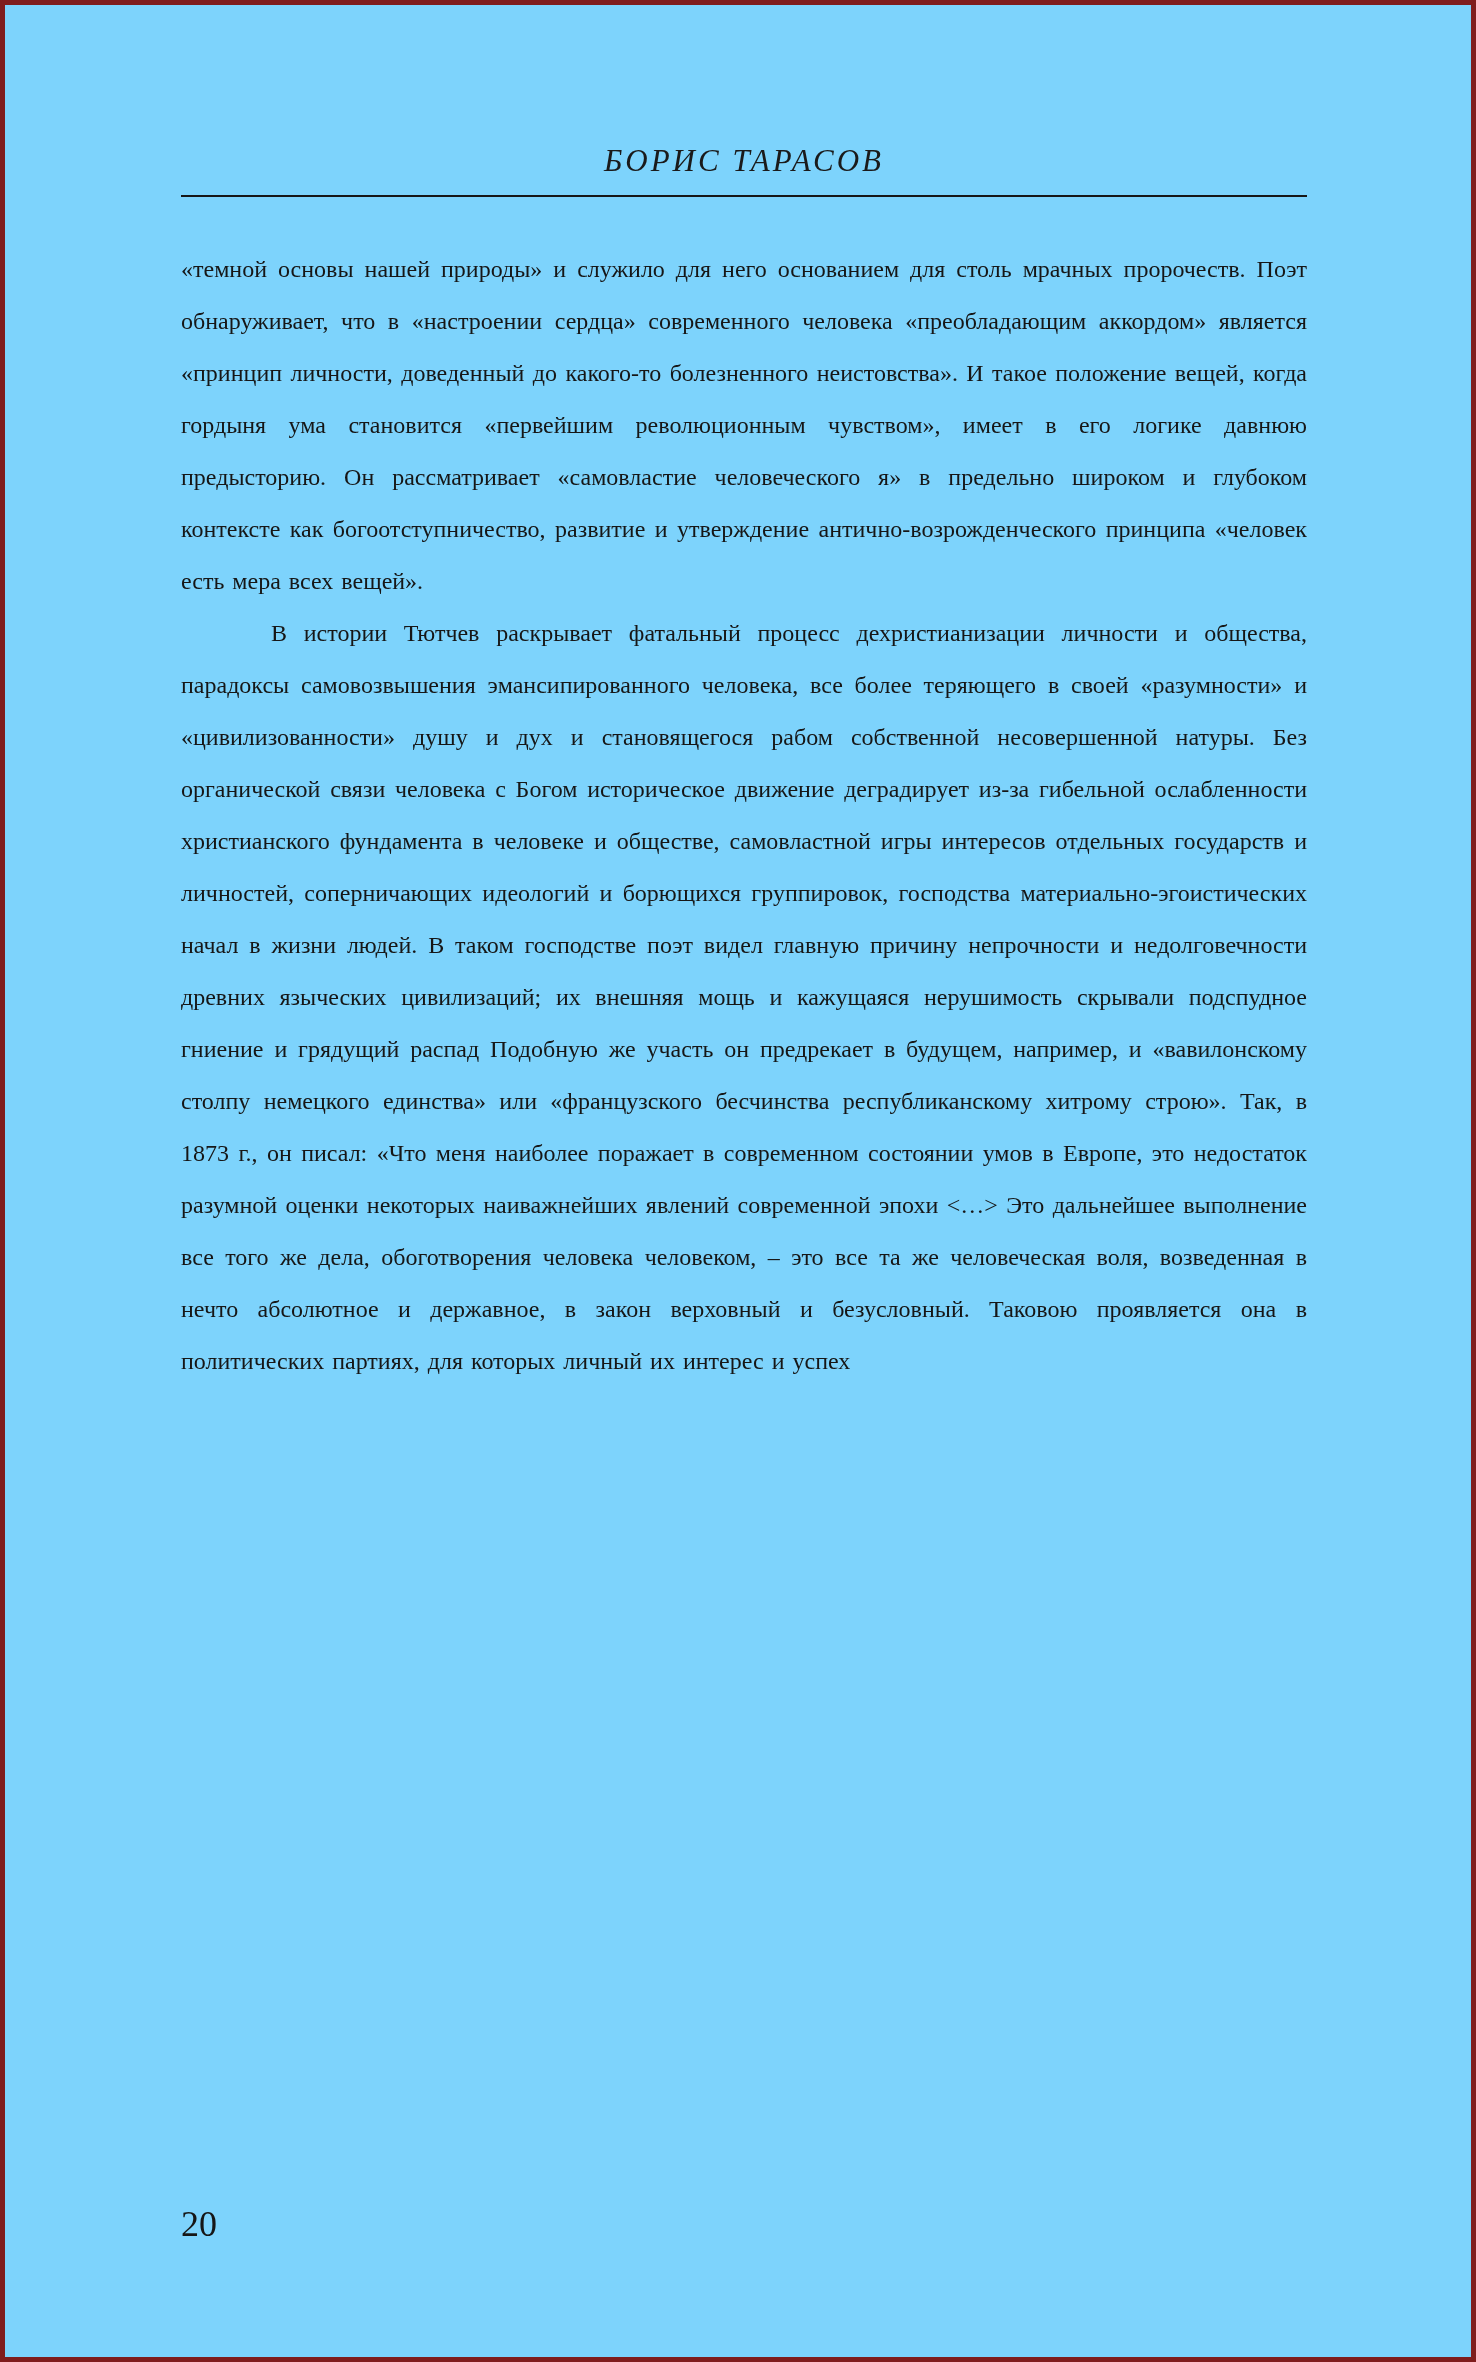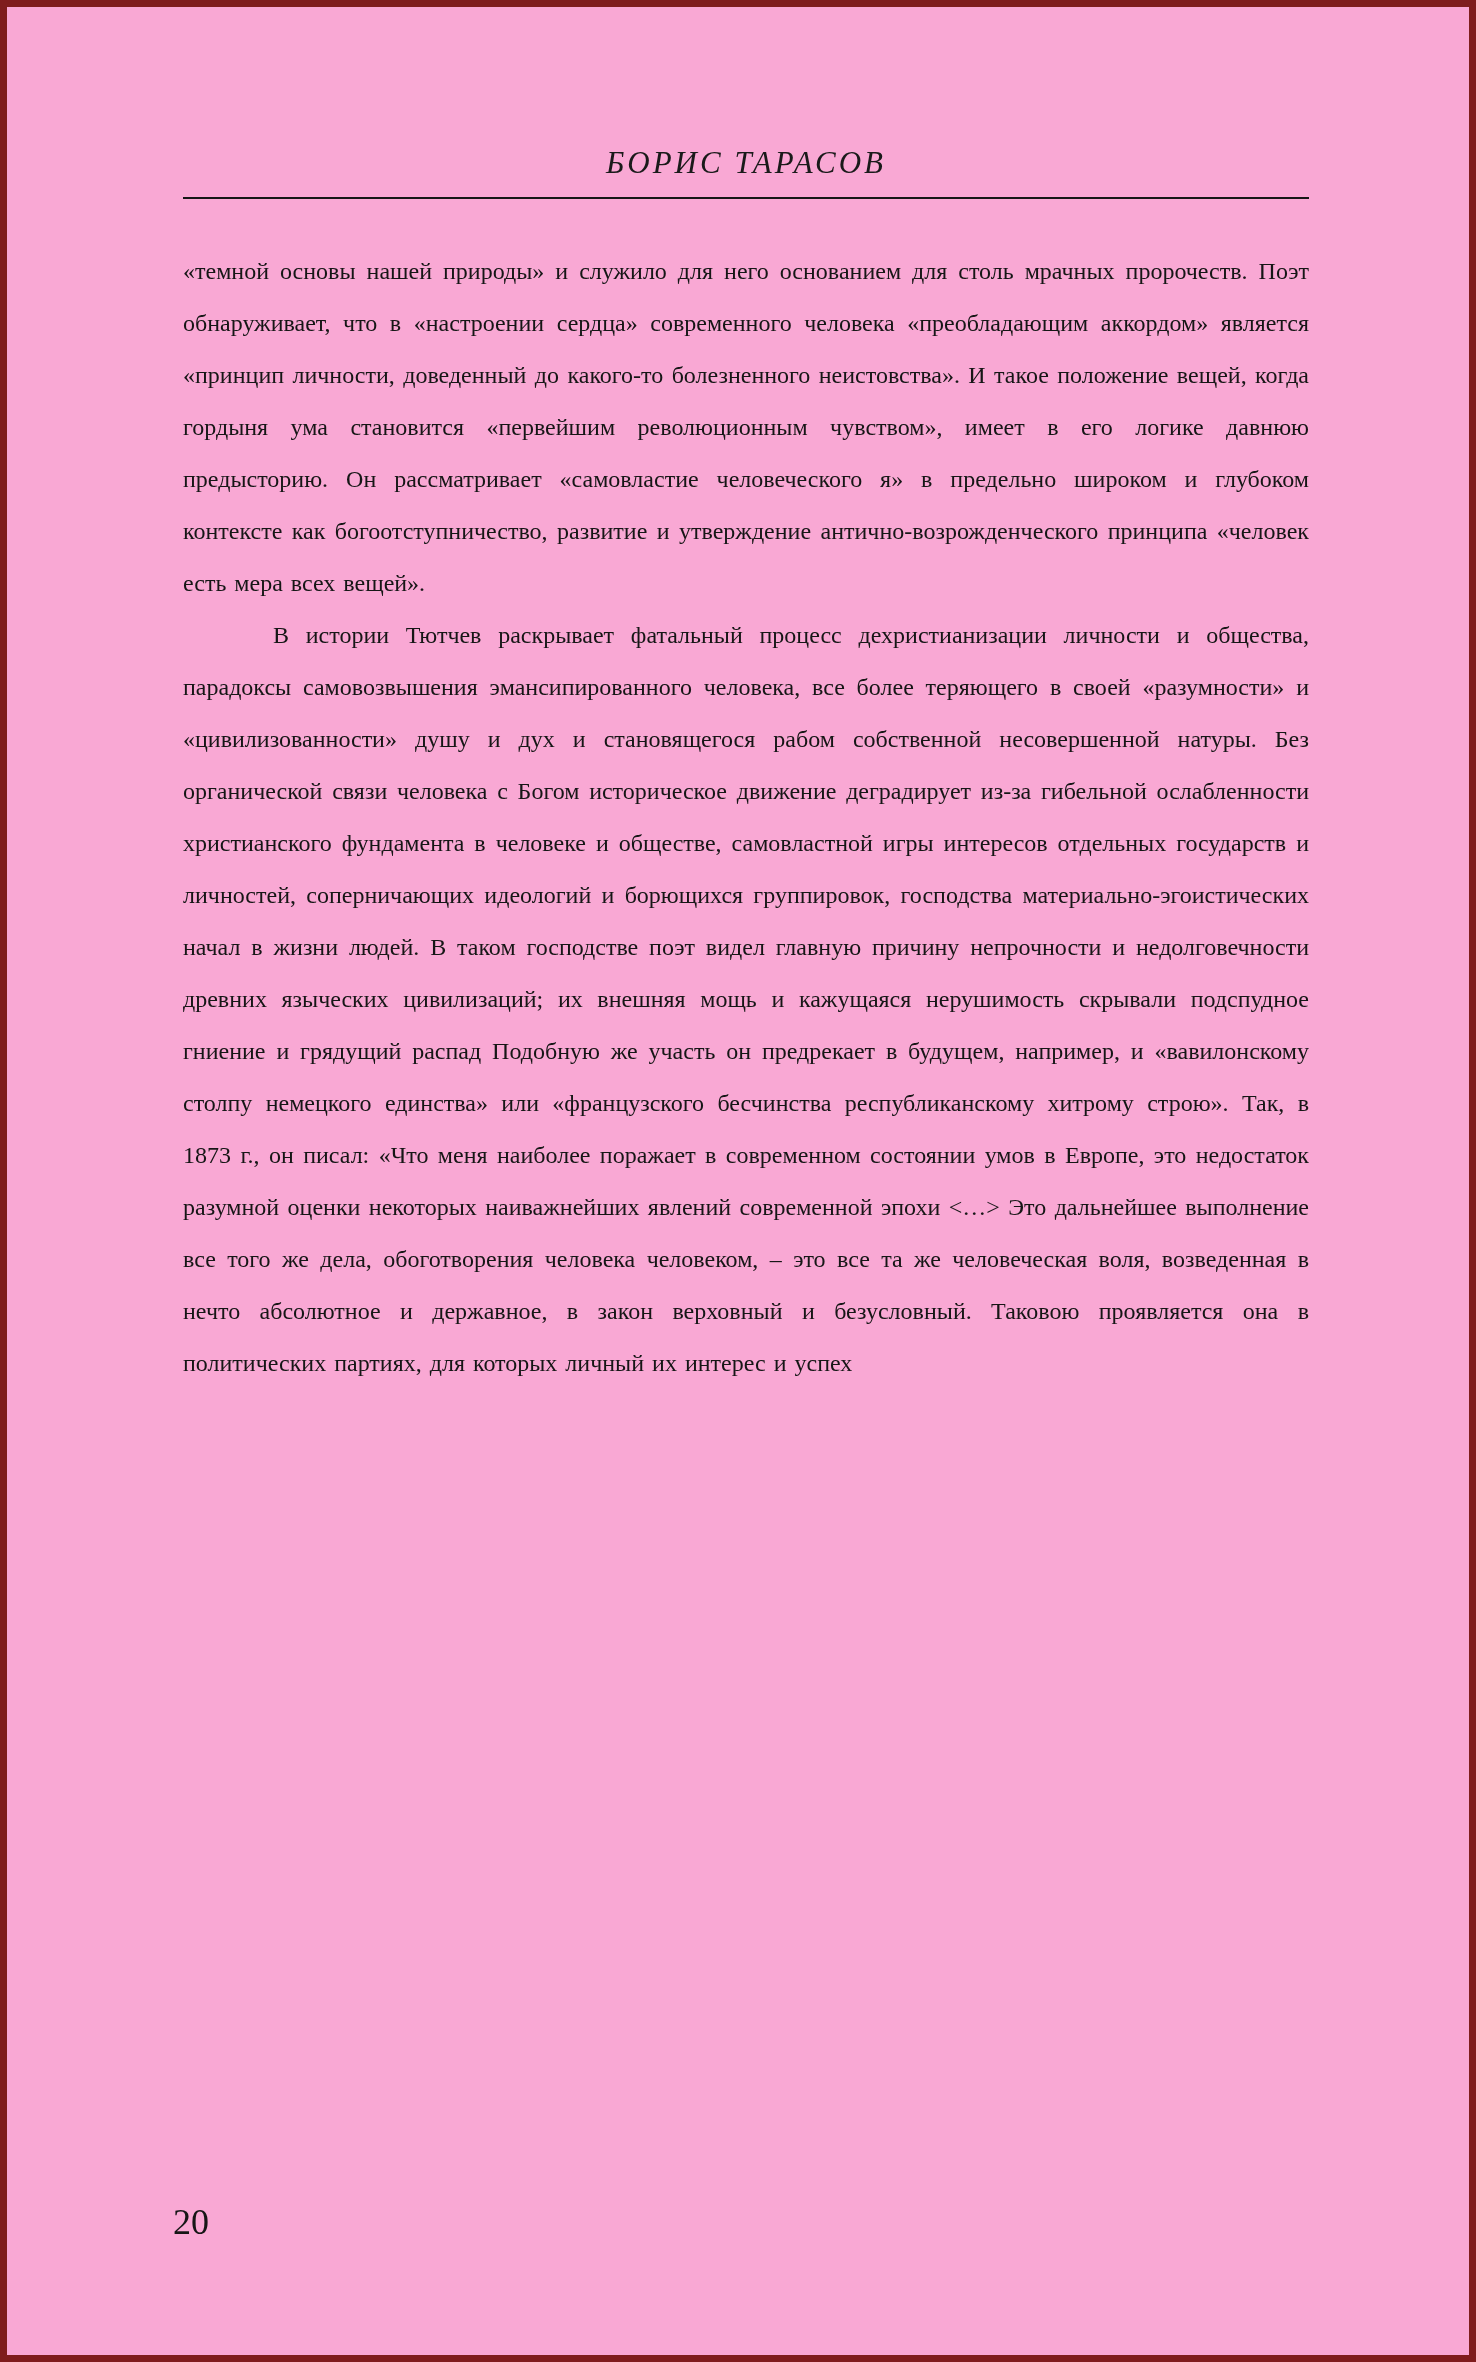--- a/index.html
+++ b/index.html
@@ -5,22 +5,22 @@
   html, body {
     margin: 0;
     padding: 0;
     background: #ffffff;
   }
   .page {
     position: relative;
     width: 1476px;
     height: 2362px;
     box-sizing: border-box;
-    background: #f9a8d4;
-    border: 7px solid #7f1d1d;
+    background: #7dd3fc;
+    border: 5px solid #7f1d1d;
     font-family: "Liberation Serif", "DejaVu Serif", serif;
     color: #161616;
     overflow: hidden;
   }
   .content {
     position: absolute;
     left: 176px;
     top: 138px;
     width: 1126px;
   }
@@ -45,21 +45,21 @@
     text-align: justify;
     word-spacing: 2px;
     hyphens: auto;
     -webkit-hyphens: auto;
   }
   .body-text p.indent {
     text-indent: 90px;
   }
   .page-number {
     position: absolute;
-    left: 166px;
+    left: 176px;
     bottom: 112px;
     font-size: 36px;
     color: #161616;
   }
 </style>
 </head>
 <body>
 
 <div class="page">
   <div class="content">

